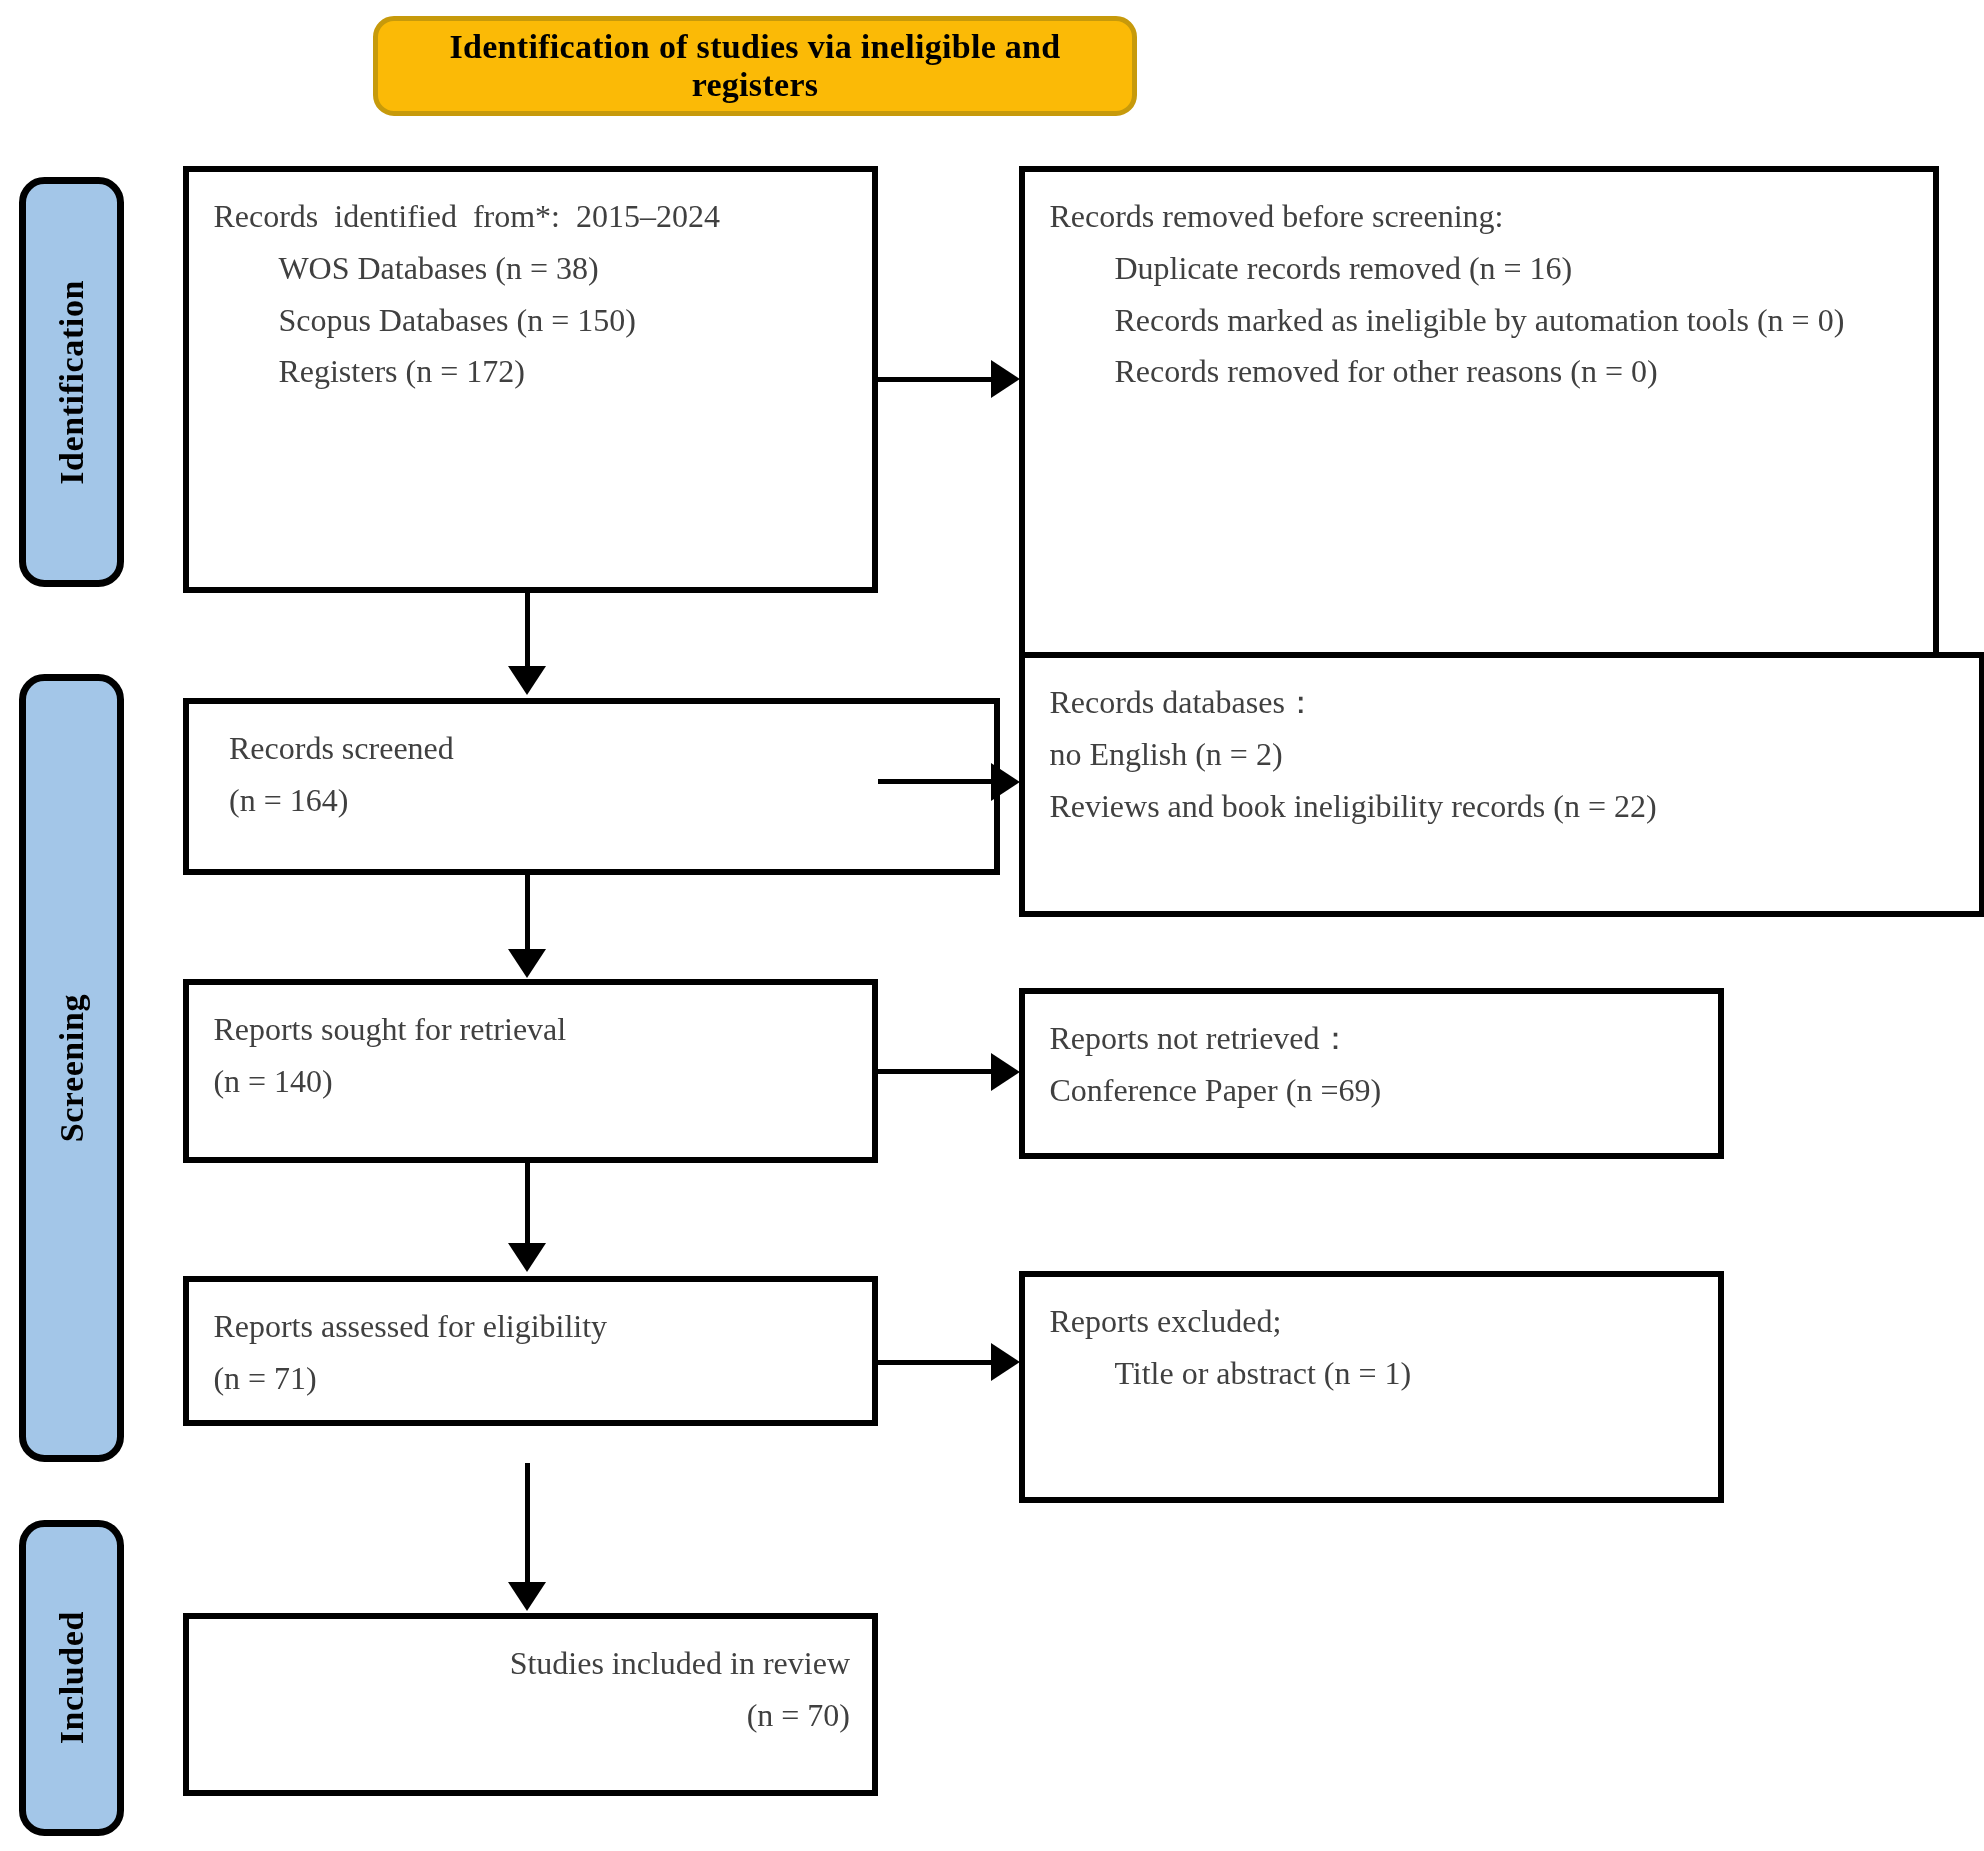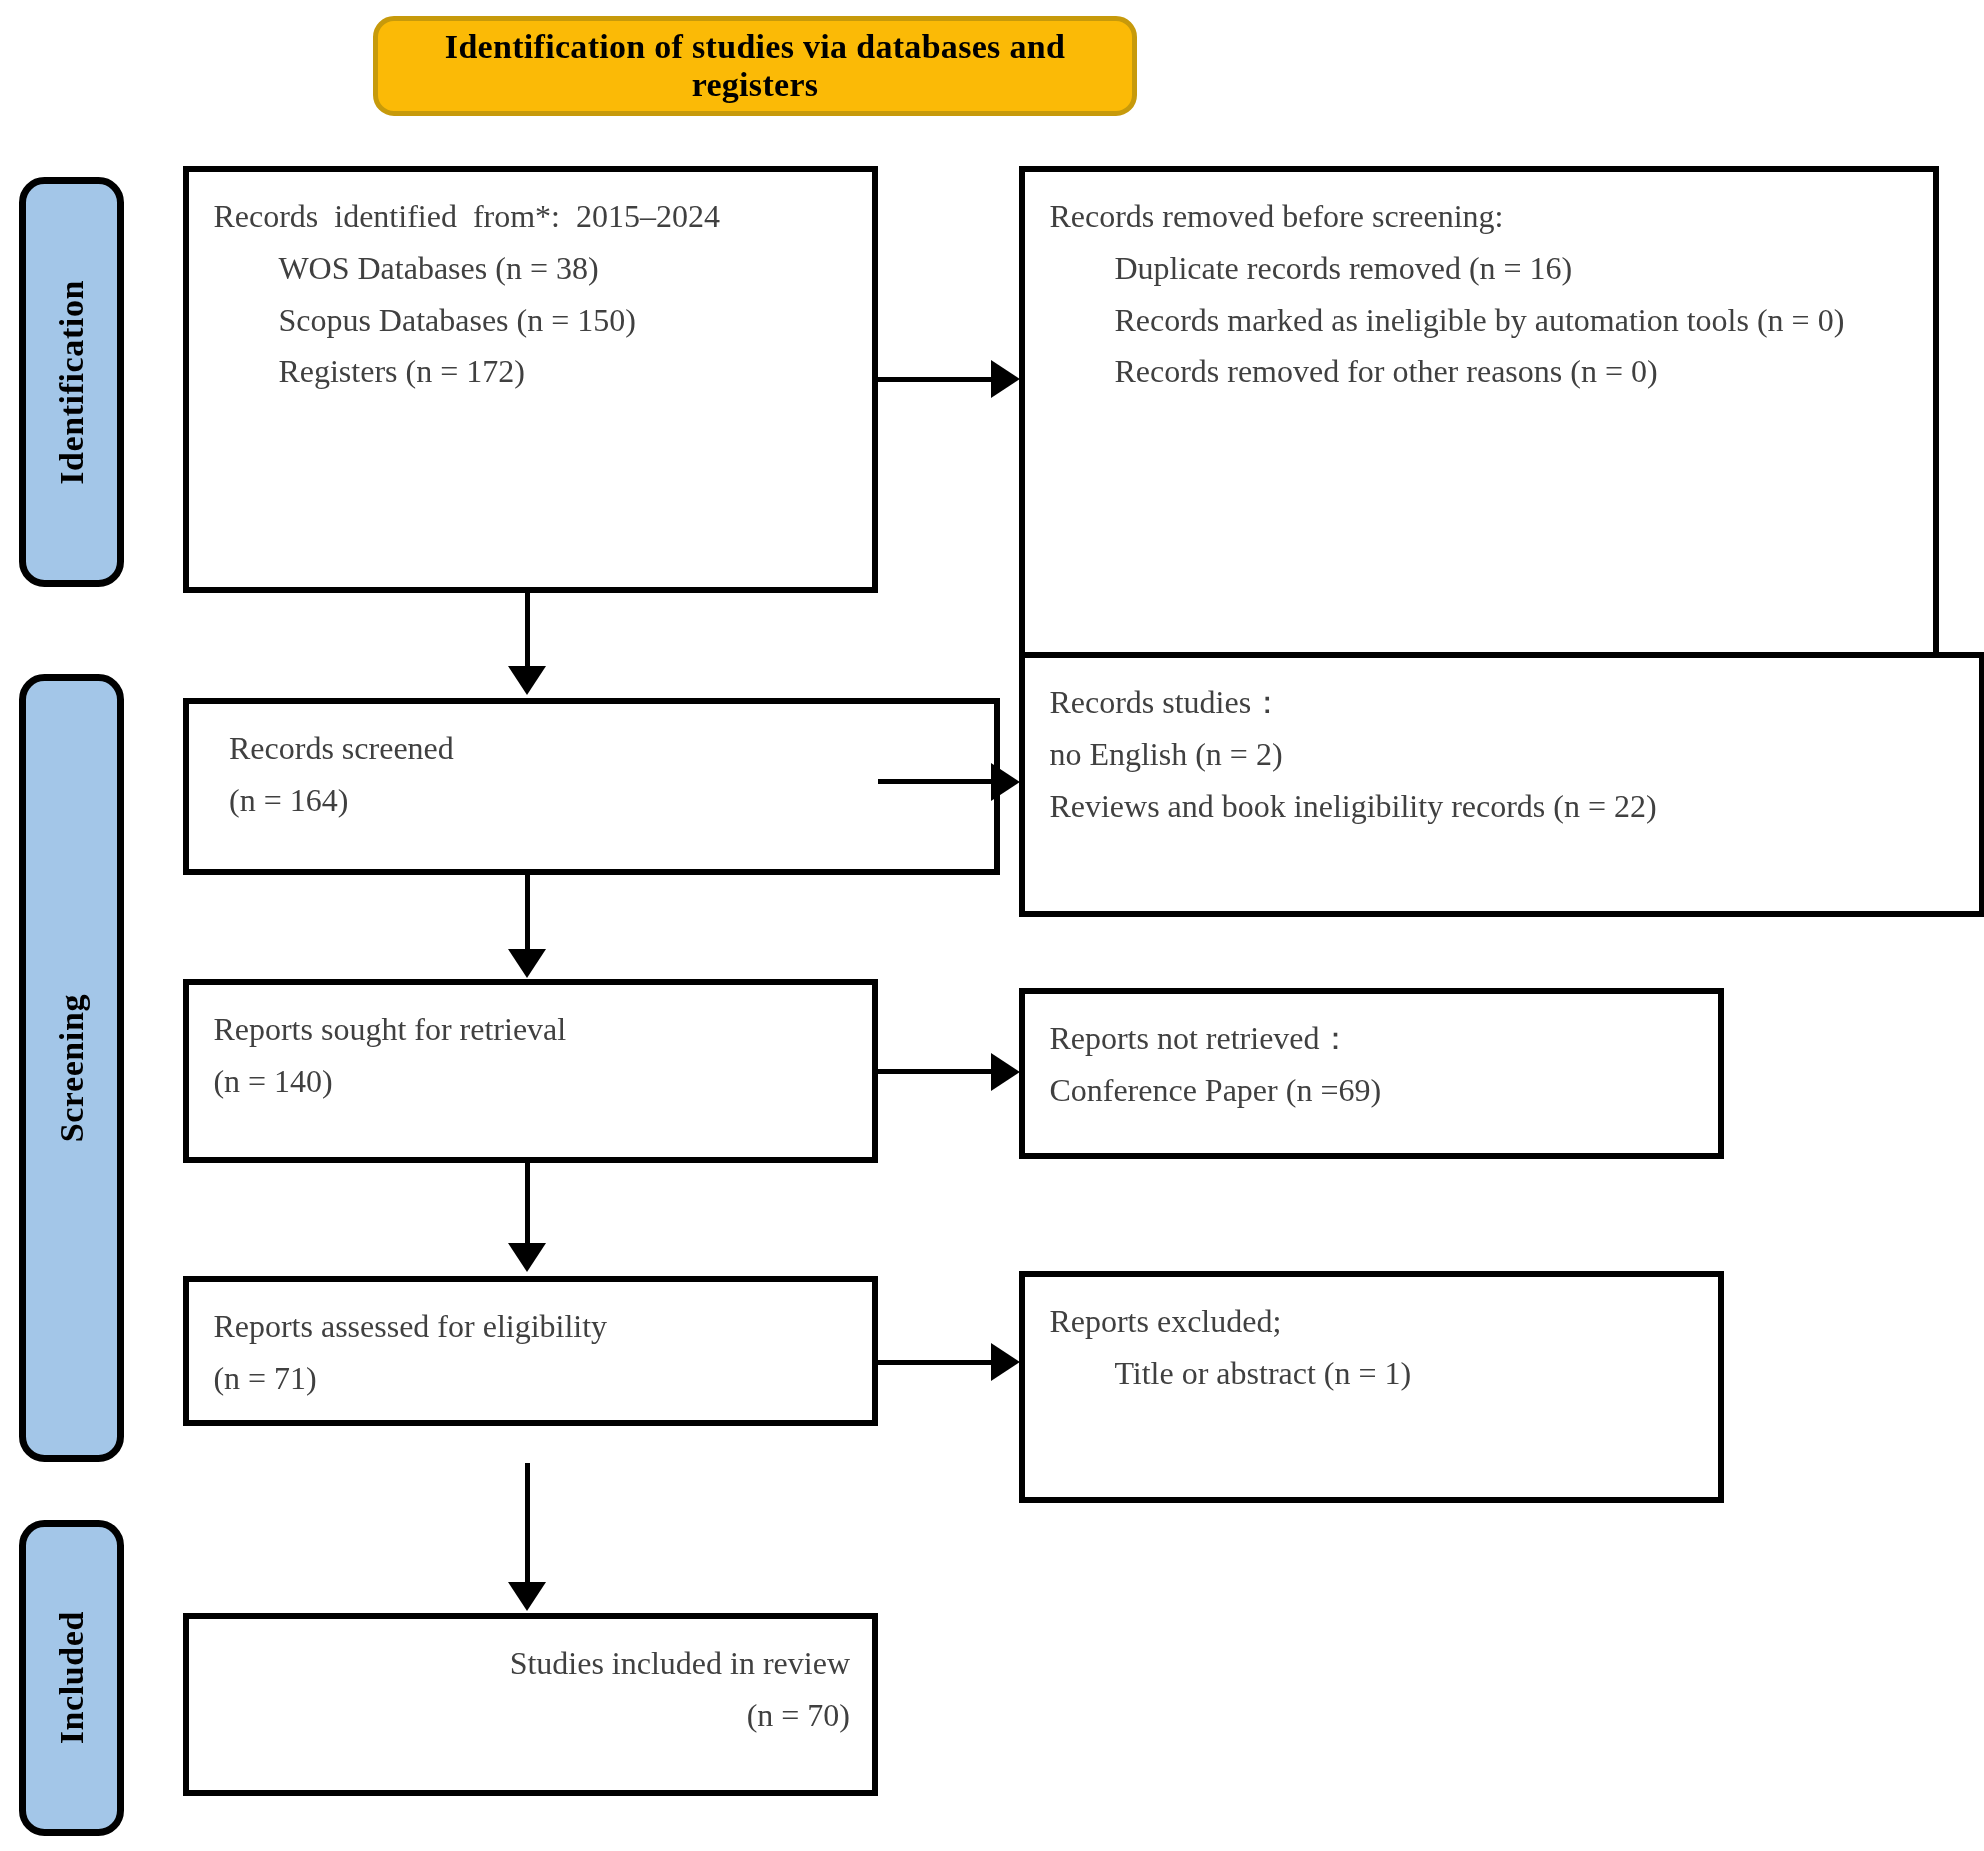--- a/index.html
+++ b/index.html
@@ -124,21 +124,21 @@
     border-bottom: 19px solid transparent;
     border-left: 29px solid #000000;
   }
 </style>
 </head>
 <body>
 
 <div id="canvas">
 
   <div class="banner">
-    <div class="banner-text">Identification of studies via databases and registers</div>
+    <div class="banner-text">Identification of studies via ineligible and registers</div>
   </div>
 
   <div class="stage" id="stage-identification">
     <span class="stage-label">Identification</span>
   </div>
   <div class="stage" id="stage-screening">
     <span class="stage-label">Screening</span>
   </div>
   <div class="stage" id="stage-included">
     <span class="stage-label">Included</span>
@@ -157,21 +157,21 @@
     <p class="indent">Records marked as ineligible by automation tools (n = 0)</p>
     <p class="indent">Records removed for other reasons (n = 0)</p>
   </div>
 
   <div class="box" id="box-screened">
     <p>Records screened</p>
     <p>(n = 164)</p>
   </div>
 
   <div class="box" id="box-excluded">
-    <p>Records studies：</p>
+    <p>Records databases：</p>
     <p>no English (n = 2)</p>
     <p>Reviews and book ineligibility records (n = 22)</p>
   </div>
 
   <div class="box" id="box-sought">
     <p>Reports sought for retrieval</p>
     <p>(n = 140)</p>
   </div>
 
   <div class="box" id="box-notretrieved">

